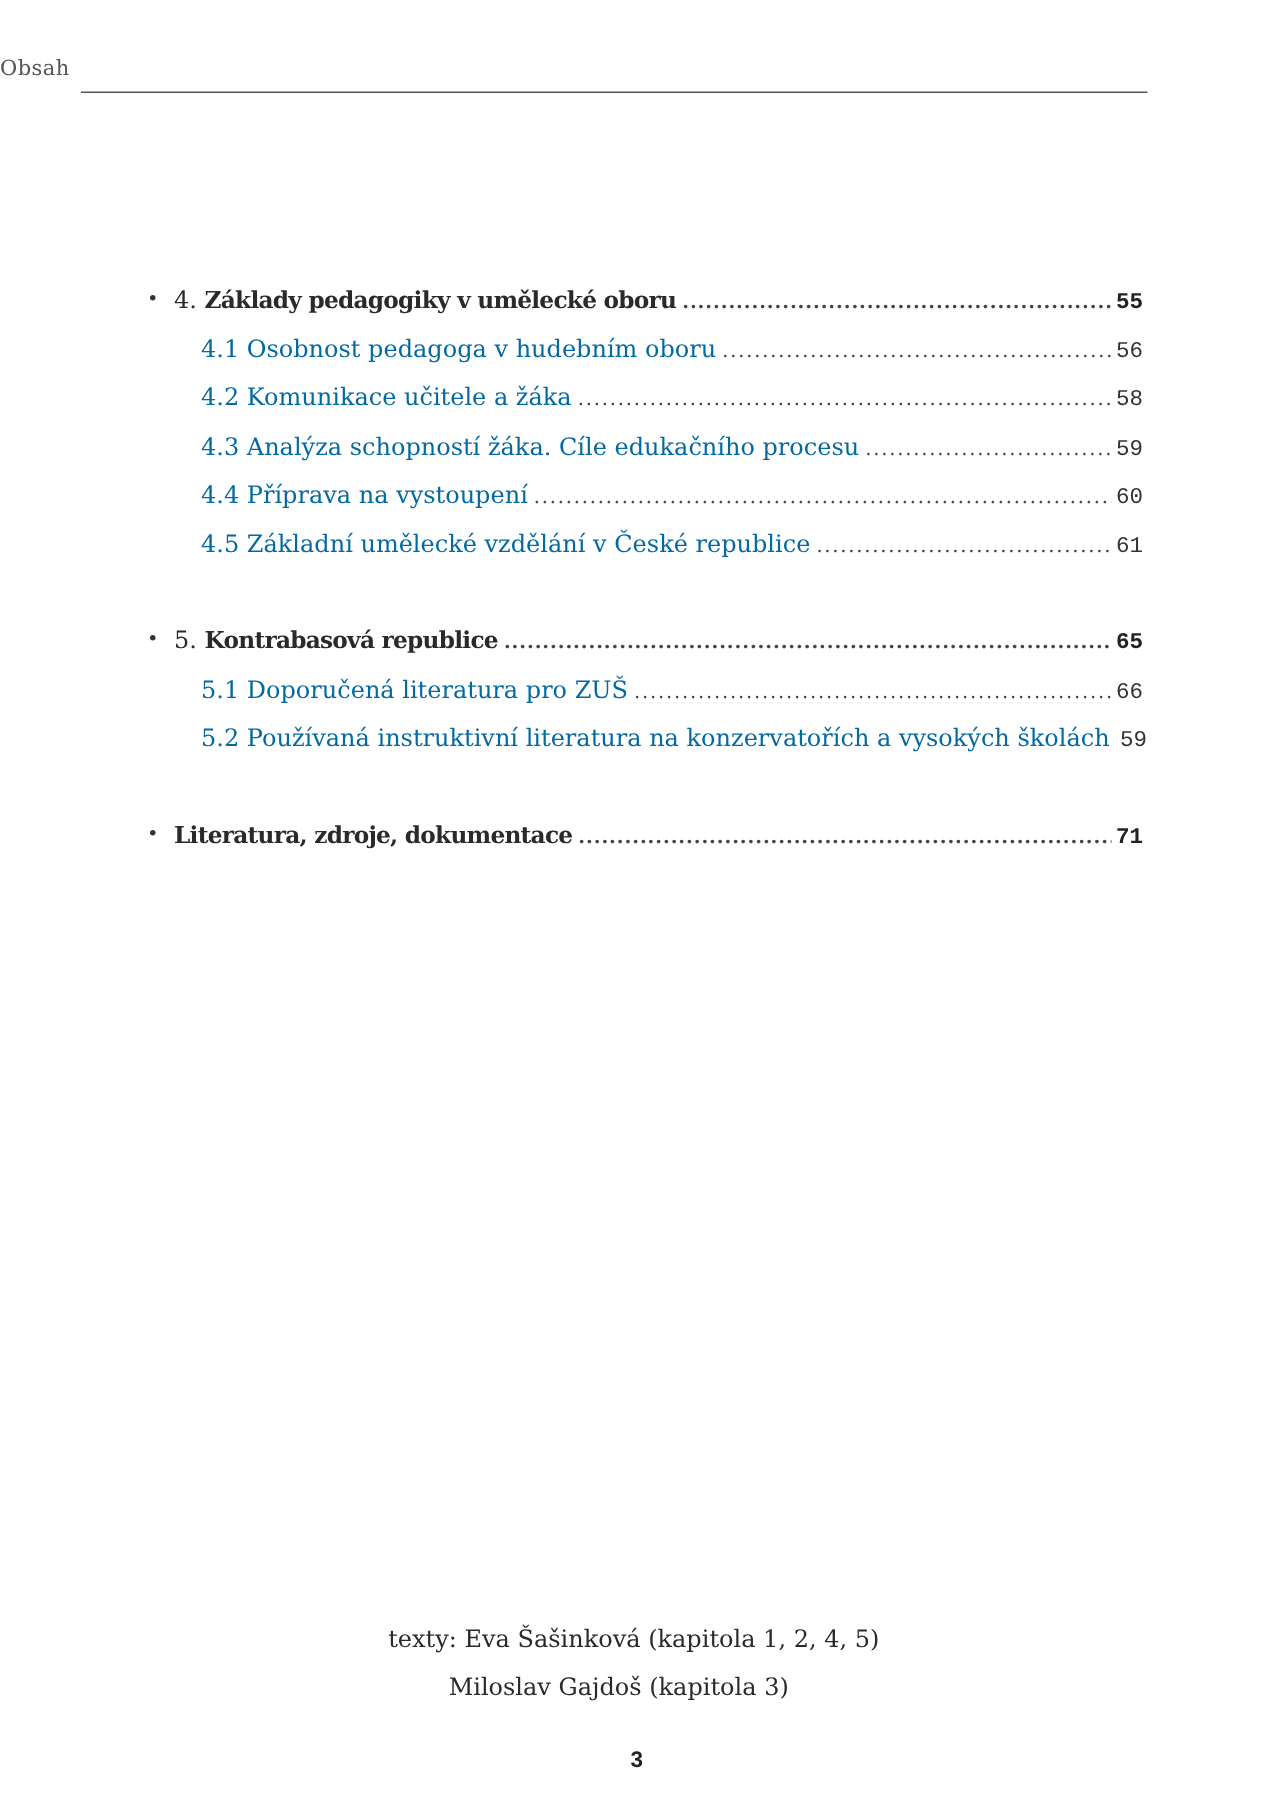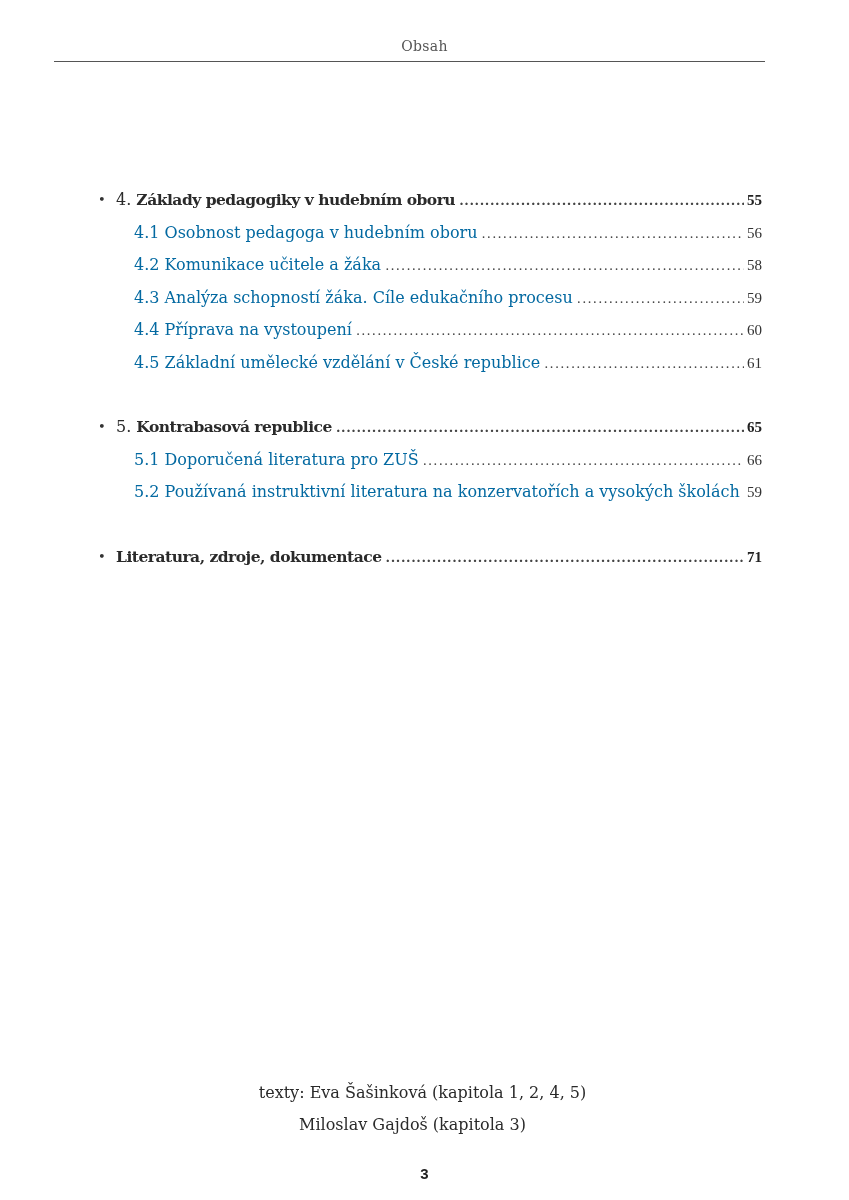--- a/index.html
+++ b/index.html
@@ -13,21 +13,21 @@
       position: relative;
       overflow: hidden;
       font-family: "DejaVu Serif", "Liberation Serif", serif;
       color: #2a2a2a;
     }
     .running-head {
       position: absolute;
       top: 38px;
       left: 0;
       width: 849px;
-      text-align: center;
+      text-align: left;
       font-size: 14px;
       color: #555;
       letter-spacing: 0.3px;
     }
     .head-rule {
       position: absolute;
       top: 61px;
       left: 54px;
       width: 711px;
       height: 0;
@@ -89,21 +89,21 @@
     .leader::before {
       content: "........................................................................................................................................................................................................................................";
     }
     .chapter .leader {
       font-weight: bold;
       letter-spacing: 0.6px;
     }
     .page-ref {
       flex: 0 0 auto;
       padding-left: 3px;
-      font-family: Liberation Serif, serif;
+      font-family: Liberation Mono, monospace;
       font-size: 15px;
       color: #333;
     }
     .chapter .page-ref {
       font-weight: bold;
       color: #222;
     }
     .gap {
       height: 32px;
     }
@@ -135,21 +135,21 @@
 </head>
 <body>
 
 <div class="running-head">Obsah</div>
 <div class="head-rule"></div>
 
 <div class="toc">
 
   <div class="entry chapter">
     <span class="bullet">•</span>
-    <span class="label"><span class="num-plain">4.</span> <span class="bold">Základy pedagogiky v hudebním oboru</span></span>
+    <span class="label"><span class="num-plain">4.</span> <span class="bold">Základy pedagogiky v umělecké oboru</span></span>
     <span class="leader"></span>
     <span class="page-ref">55</span>
   </div>
   <div class="entry section">
     <span class="label">4.1 Osobnost pedagoga v hudebním oboru</span>
     <span class="leader"></span>
     <span class="page-ref">56</span>
   </div>
   <div class="entry section">
     <span class="label">4.2 Komunikace učitele a žáka</span>

